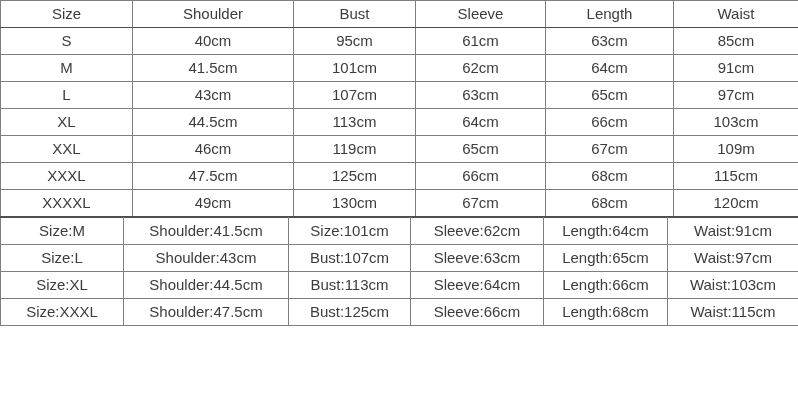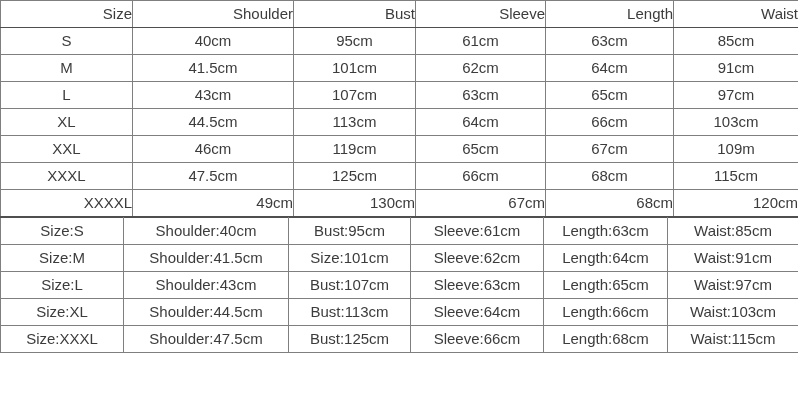--- a/index.html
+++ b/index.html
@@ -25,21 +25,21 @@
     vertical-align:middle;
     font-weight:normal;
     font-size:15px;
     line-height:26px;
     height:26px;
     padding:0;
     white-space:nowrap;
     overflow:hidden;
   }
   
-  .t-top tr:last-child th, .t-top tr:last-child td{border-bottom:1px solid var(--divider);text-align:right;}
+  .t-top tr:last-child th, .t-top tr:last-child td{border-bottom:1px solid var(--divider);}
   .t-bottom tr:first-child td{border-top:1px solid var(--divider);}
 </style>
 </head>
 <body>
 
 <div>
 
   <table class="t-top">
     <colgroup>
       <col style="width:132px">
@@ -123,28 +123,20 @@
     <colgroup>
       <col style="width:123px">
       <col style="width:165px">
       <col style="width:122px">
       <col style="width:133px">
       <col style="width:124px">
       <col style="width:131px">
     </colgroup>
     <tbody>
         <tr>
-          <td>Size:S</td>
-          <td>Shoulder:40cm</td>
-          <td>Bust:95cm</td>
-          <td>Sleeve:61cm</td>
-          <td>Length:63cm</td>
-          <td>Waist:85cm</td>
-        </tr>
-        <tr>
           <td>Size:M</td>
           <td>Shoulder:41.5cm</td>
           <td>Size:101cm</td>
           <td>Sleeve:62cm</td>
           <td>Length:64cm</td>
           <td>Waist:91cm</td>
         </tr>
         <tr>
           <td>Size:L</td>
           <td>Shoulder:43cm</td>

